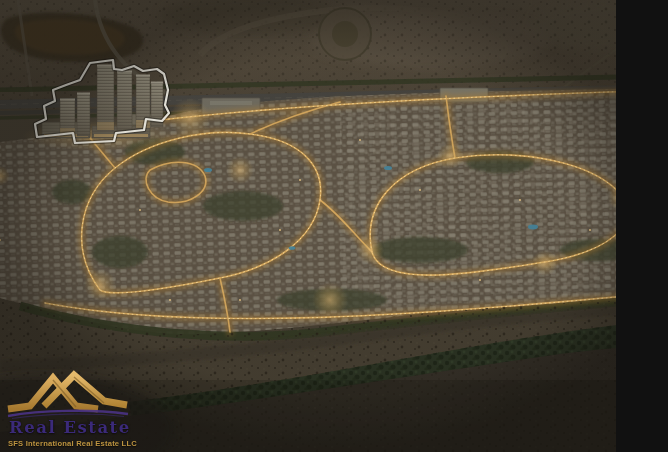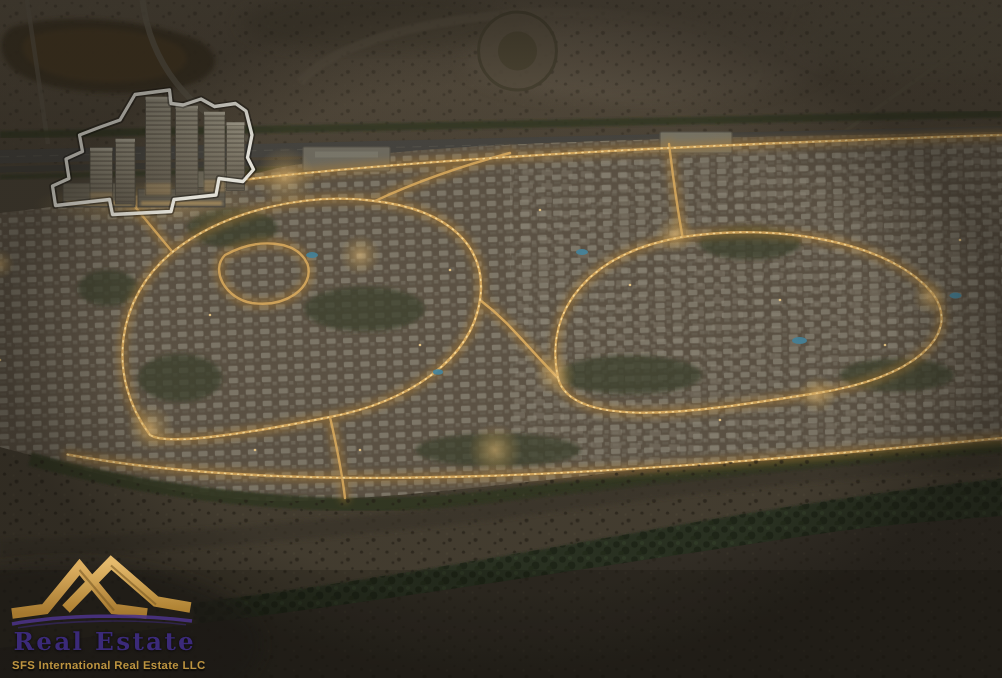--- a/index.html
+++ b/index.html
@@ -1,17 +1,17 @@
 <!DOCTYPE html>
 <html><head>
 <meta charset="utf-8">
 <style>
   html,body{margin:0;padding:0;background:#111;}
   .stage{
-    position:relative;width:668px;height:452px;overflow:hidden;
+    position:relative;width:616px;height:452px;overflow:hidden;
     background:#4c4538;font-family:"Liberation Sans",sans-serif;
   }
   .stage svg{position:absolute;left:0;top:0;display:block;}
   .watermark{
     position:absolute;left:4px;top:368px;width:150px;height:84px;
     pointer-events:none;
   }
   .watermark .logo-svg{position:absolute;left:2px;top:0;}
   .wm-title{
     position:absolute;left:5px;top:50px;width:145px;

